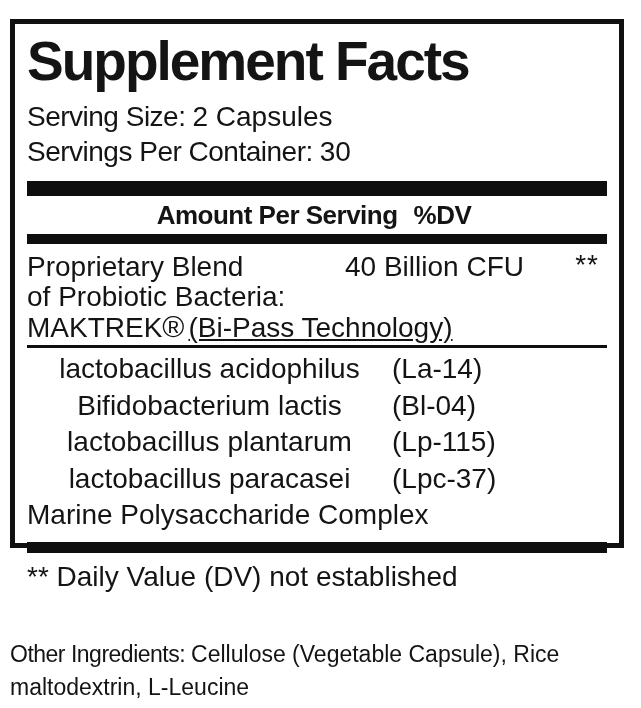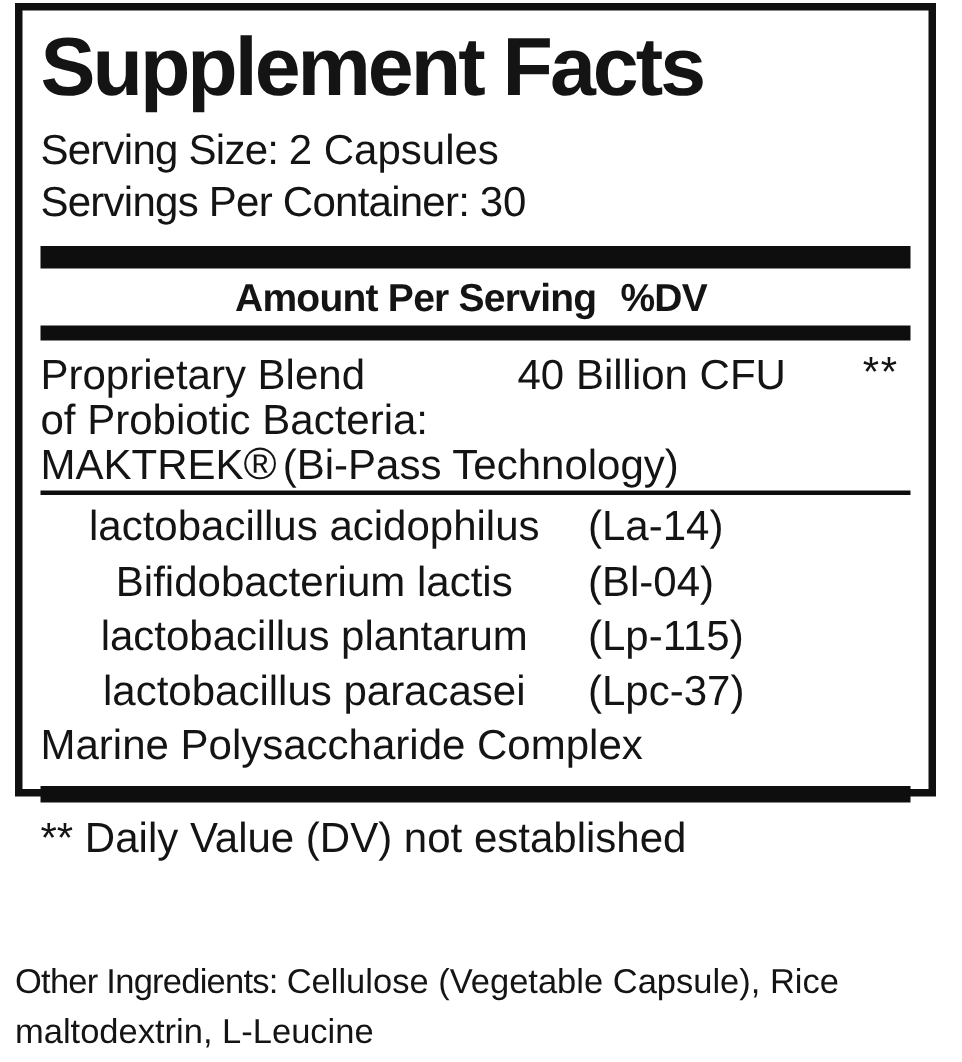--- a/index.html
+++ b/index.html
@@ -7,21 +7,21 @@
     width: 641px; height: 708px;
     background: #ffffff;
     font-family: "Liberation Sans", "DejaVu Sans", sans-serif;
     color: #141414;
     overflow: hidden;
   }
   .stage { position: relative; width: 641px; height: 708px; background:#fff; }
 
   .facts-box {
     position: absolute;
-    left: 10px; top: 2px;
+    left: 10px; top: 19px;
     width: 614px; height: 529px;
     border: 5px solid #101010;
     background: #fff;
     padding: 0 12px;
   }
 
   .title {
     margin-top: 5px;
     font-size: 55px;
     font-weight: 700;
@@ -67,21 +67,21 @@
   .other-ingredients {
     position: absolute;
     left: 10px; top: 638px;
     width: 629px;
     font-size: 23px;
     line-height: 33px;
   }
   .other-ingredients .lbl-b { letter-spacing: -0.5px; margin-right: 6px; }
 
   .reg-mark { font-size: 30px; }
-  .brand-suffix { margin-left: 4px; }
+  .brand-suffix { margin-left: 4px; text-decoration: underline; }
 </style>
 </head>
 <body>
 
 <div class="stage">
 
   <div class="facts-box">
 
     <div class="title">Supplement Facts</div>
 

